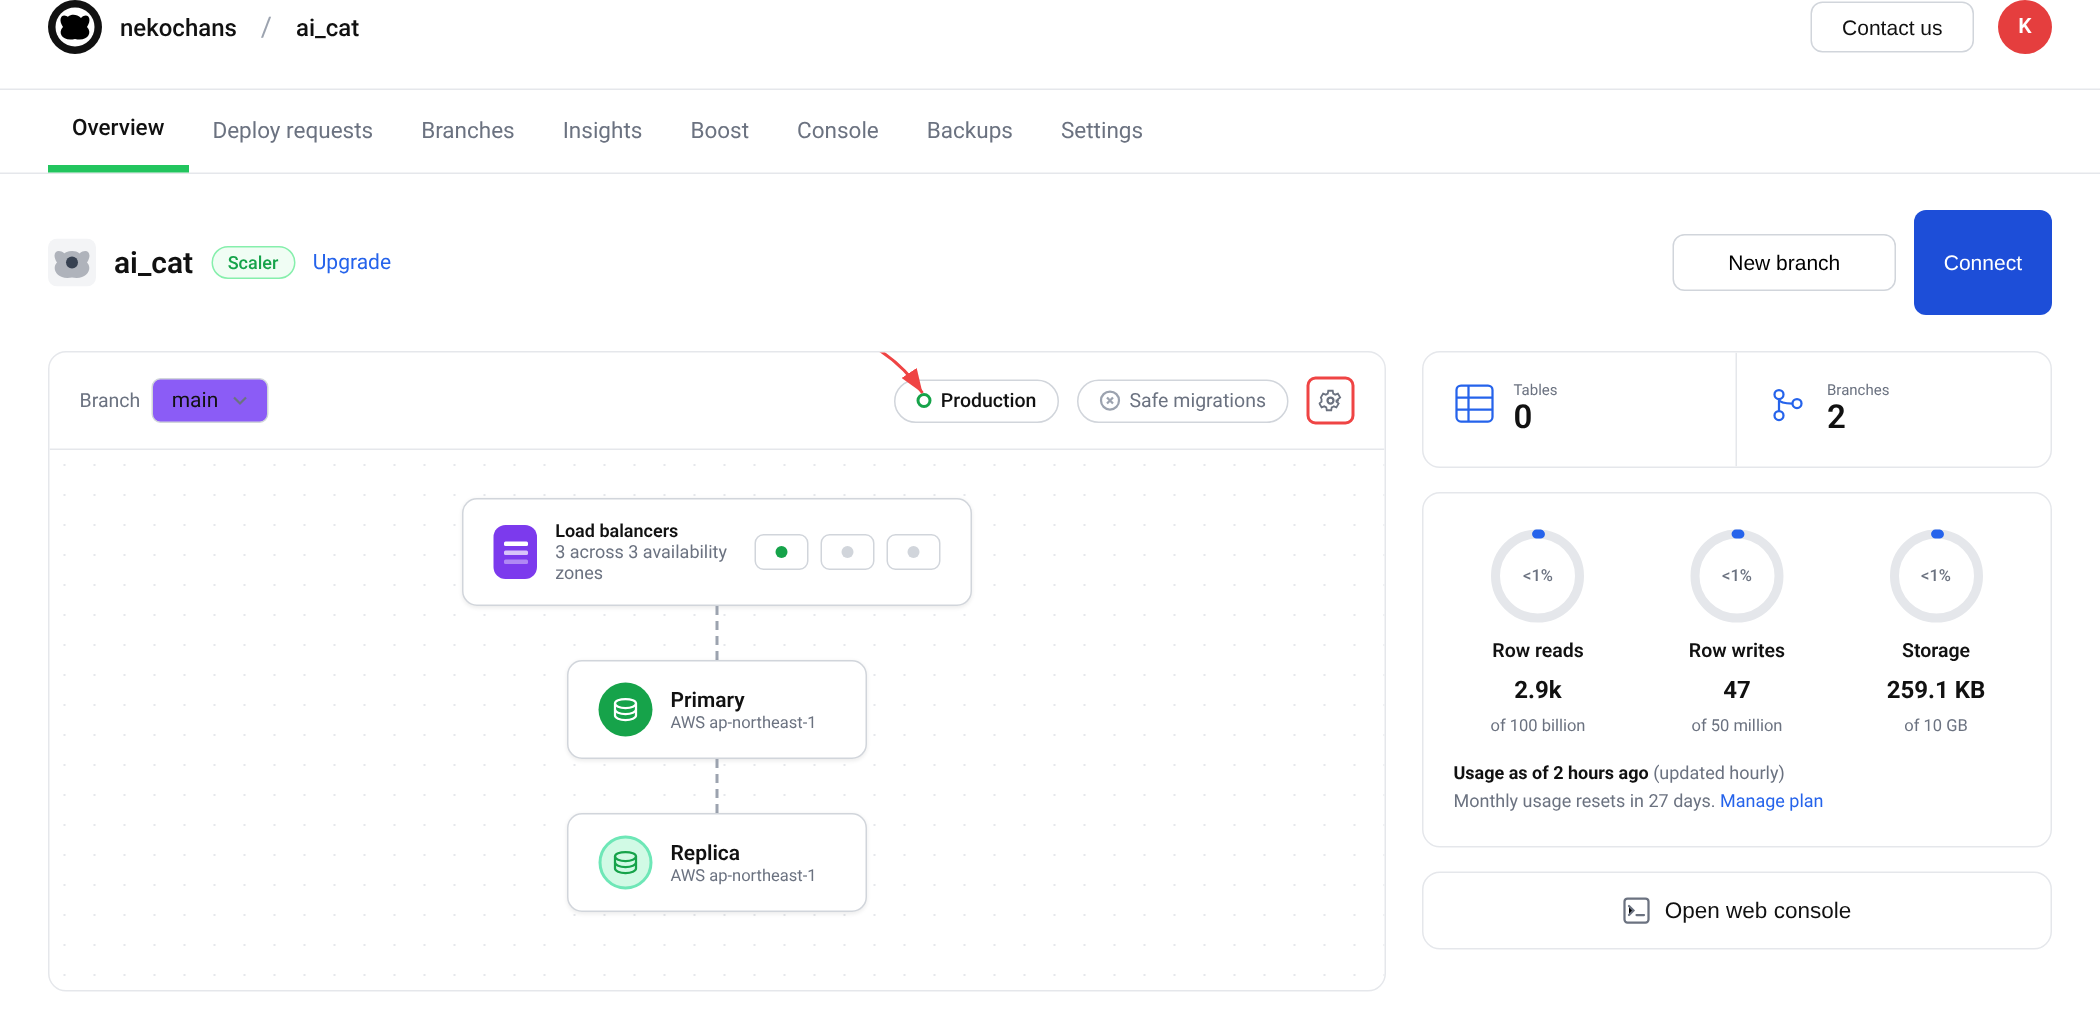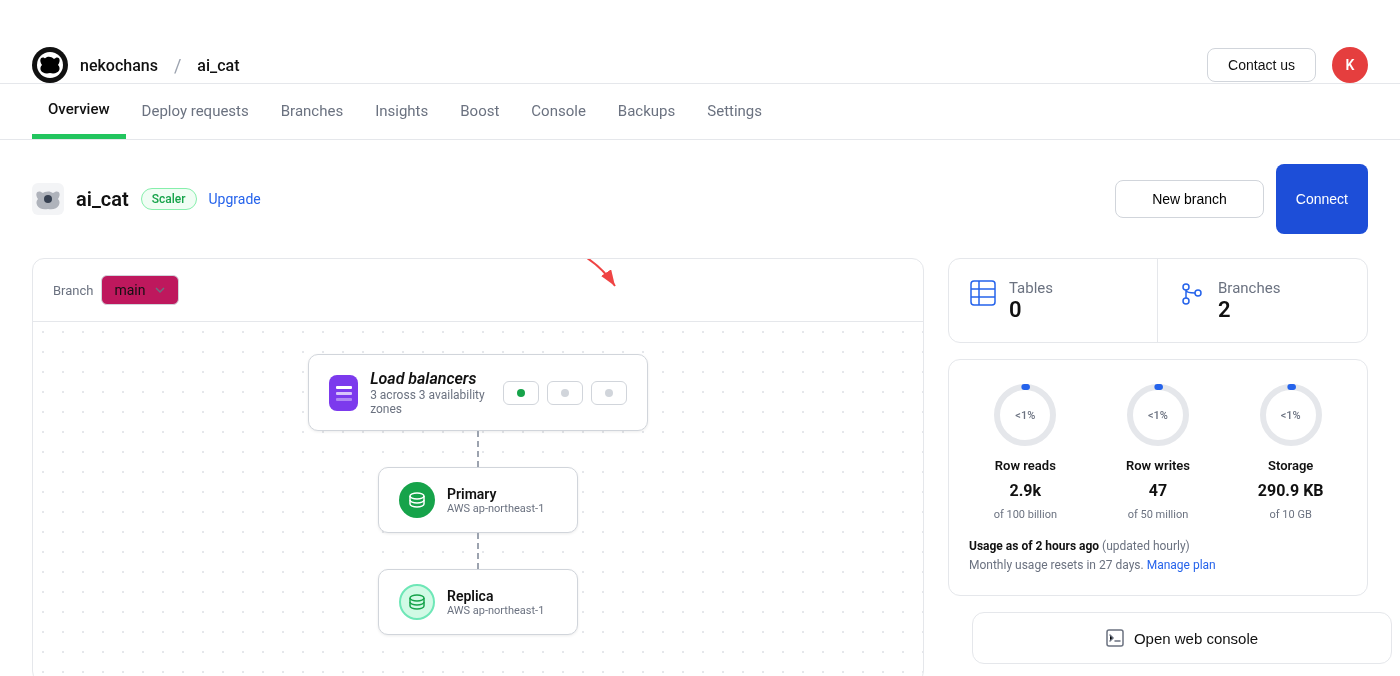--- a/index.html
+++ b/index.html
@@ -1,19 +1,19 @@
 <!DOCTYPE html>
 <html><head>
   <meta charset="utf-8">
   <style>
     * { box-sizing: border-box; margin: 0; padding: 0; }
     body { font-family: -apple-system, BlinkMacSystemFont, 'Segoe UI', Roboto, sans-serif; background: #fff; color: #111; font-size: 14px; }
 
     
-    .header { display: flex; align-items: flex-end; justify-content: space-between; padding: 0 32px; height: 84px; border-bottom: 1px solid #e5e7eb; }
+    .header { display: flex; align-items: flex-start; justify-content: space-between; padding: 0 32px; height: 60px; border-bottom: 1px solid #e5e7eb; }
     .header-left { display: flex; align-items: center; gap: 12px; }
     .logo { width: 36px; height: 36px; background: #111; border-radius: 50%; display: flex; align-items: center; justify-content: center; }
     .logo svg { width: 28px; height: 28px; }
     .org-name { font-size: 16px; font-weight: 500; color: #111; }
     .separator { color: #9ca3af; font-size: 18px; margin: 0 4px; }
     .project-name { font-size: 16px; font-weight: 500; color: #111; }
     .header-right { display: flex; align-items: center; gap: 16px; }
     .contact-btn { padding: 8px 20px; border: 1px solid #d1d5db; border-radius: 8px; background: #fff; cursor: pointer; font-size: 14px; color: #111; }
     .avatar { width: 36px; height: 36px; border-radius: 50%; background: #e53e3e; display: flex; align-items: center; justify-content: center; color: #fff; font-weight: 600; font-size: 14px; }
 
@@ -34,69 +34,69 @@
     .connect-btn { padding: 27px 20px; border: none; border-radius: 8px; background: #1d4ed8; color: #fff; cursor: pointer; font-size: 14px; font-weight: 500; }
 
     
     .content-grid { display: grid; grid-template-columns: 1fr 420px; gap: 24px; }
 
     
     .branch-panel { border: 1px solid #e5e7eb; border-radius: 12px; overflow: hidden; min-height: 400px; }
     .branch-toolbar { display: flex; justify-content: space-between; padding: 16px 20px; border-bottom: 1px solid #e5e7eb; }
     .branch-selector { display: flex; align-items: center; gap: 8px; }
     .branch-label { font-size: 13px; color: #6b7280; }
-    .branch-select { display: flex; align-items: center; gap: 8px; padding: 6px 12px; border: 1px solid #d1d5db; border-radius: 6px; background: #be185d; cursor: pointer; font-size: 14px; }
+    .branch-select { display: flex; align-items: center; gap: 8px; padding: 6px 12px; border: 1px solid #d1d5db; border-radius: 6px; background: #8b5cf6; cursor: pointer; font-size: 14px; }
     .branch-actions { display: flex; align-items: center; gap: 12px; }
     .production-badge { display: flex; align-items: center; gap: 6px; padding: 6px 14px; border: 1px solid #d1d5db; border-radius: 20px; font-size: 13px; font-weight: 500; cursor: pointer; }
     .production-dot { width: 10px; height: 10px; border-radius: 50%; border: 2px solid #16a34a; }
     .safe-migrations-badge { display: flex; align-items: center; gap: 6px; padding: 6px 14px; border: 1px solid #d1d5db; border-radius: 20px; font-size: 13px; color: #6b7280; cursor: pointer; }
     .settings-gear { width: 32px; height: 32px; border: 2px solid #ef4444; border-radius: 6px; display: flex; align-items: center; justify-content: center; cursor: pointer; color: #6b7280; background: #fff; }
 
     
     .diagram-area { padding: 32px 24px; background: radial-gradient(circle, #e5e7eb 1px, transparent 1px); background-size: 20px 20px; min-height: 360px; position: relative; display: flex; flex-direction: column; align-items: center; }
 
     .load-balancer-node { background: #fff; border: 1px solid #d1d5db; border-radius: 10px; padding: 14px 20px; display: flex; align-items: center; gap: 12px; width: 340px; box-shadow: 0 1px 3px rgba(0,0,0,0.08); }
     .lb-icon { width: 36px; height: 36px; border-radius: 8px; background: #7c3aed; display: flex; align-items: center; justify-content: center; }
-    .lb-title { font-size: 16px; font-weight: 600; font-style: italic; }
+    .lb-title { font-size: 12px; font-weight: 600; }
     .lb-subtitle { font-size: 12px; color: #6b7280; }
     .lb-buttons { display: flex; gap: 8px; margin-left: auto; }
     .lb-btn { width: 36px; height: 24px; border: 1px solid #d1d5db; border-radius: 6px; background: #fff; display: flex; align-items: center; justify-content: center; cursor: pointer; }
     .lb-btn-dot { width: 8px; height: 8px; border-radius: 50%; background: #16a34a; }
     .lb-btn-dot-gray { width: 8px; height: 8px; border-radius: 50%; background: #d1d5db; }
 
     .db-node { background: #fff; border: 1px solid #d1d5db; border-radius: 10px; padding: 14px 20px; display: flex; align-items: center; gap: 12px; width: 200px; box-shadow: 0 1px 3px rgba(0,0,0,0.08); }
     .db-icon-primary { width: 36px; height: 36px; border-radius: 50%; background: #16a34a; display: flex; align-items: center; justify-content: center; }
     .db-icon-replica { width: 36px; height: 36px; border-radius: 50%; background: #d1fae5; border: 2px solid #6ee7b7; display: flex; align-items: center; justify-content: center; }
     .db-title { font-size: 14px; font-weight: 600; }
     .db-subtitle { font-size: 11px; color: #6b7280; }
 
     
     .right-panel { display: flex; flex-direction: column; gap: 16px; }
     .stats-grid { display: grid; grid-template-columns: 1fr 1fr; border: 1px solid #e5e7eb; border-radius: 12px; overflow: hidden; }
     .stat-item { padding: 20px; display: flex; align-items: flex-start; gap: 12px; }
     .stat-item:first-child { border-right: 1px solid #e5e7eb; }
-    .stat-label { font-size: 15px; color: #6b7280; }
+    .stat-label { font-size: 10px; color: #6b7280; }
     .stat-value { font-size: 22px; font-weight: 600; }
 
     .usage-panel { border: 1px solid #e5e7eb; border-radius: 12px; padding: 20px; }
     .usage-grid { display: grid; grid-template-columns: 1fr 1fr 1fr; gap: 20px; margin-bottom: 16px; }
     .usage-item { display: flex; flex-direction: column; align-items: center; gap: 8px; }
     .circle-container { position: relative; width: 70px; height: 70px; }
     .circle-bg { fill: none; stroke: #e5e7eb; stroke-width: 6; }
     .circle-progress { fill: none; stroke: #2563eb; stroke-width: 6; stroke-linecap: round; }
     .circle-text { position: absolute; top: 50%; left: 50%; transform: translate(-50%, -50%); font-size: 11px; color: #6b7280; font-weight: 500; }
     .usage-label { font-size: 13px; font-weight: 600; }
     .usage-value { font-size: 16px; font-weight: 700; }
     .usage-limit { font-size: 11px; color: #6b7280; }
 
     .usage-footer { font-size: 12px; color: #6b7280; line-height: 1.6; }
     .usage-footer a { color: #2563eb; text-decoration: none; }
     .usage-footer strong { color: #111; }
 
-    .open-console-btn { display: flex; align-items: center; justify-content: center; gap: 10px; padding: 16px; border: 1px solid #e5e7eb; border-radius: 12px; background: #fff; cursor: pointer; font-size: 15px; font-weight: 500; color: #111; width: 100%; margin-left: 24px; }
+    .open-console-btn { display: flex; align-items: center; justify-content: center; gap: 10px; padding: 16px; border: 1px solid #e5e7eb; border-radius: 12px; background: #fff; cursor: pointer; font-size: 15px; font-weight: 500; color: #111; width: 100%; }
 
     .branch-diagram-wrapper { position: relative; }
     .arrow-line { position: absolute; top: 20px; left: calc(48% + 100px); width: 120px; height: 60px; z-index: 10; pointer-events: none; }
   </style>
 </head>
 <body>
 
 <div class="header">
   <div class="header-left">
     <div class="logo">
@@ -164,20 +164,39 @@
       <div class="branch-toolbar">
         <div class="branch-selector">
           <span class="branch-label">Branch</span>
           <div class="branch-select">
             <span>main</span>
             <svg width="12" height="12" viewBox="0 0 12 12">
                 <path d="M2 4l4 4 4-4" stroke="#6b7280" stroke-width="1.5" fill="none"></path>
               </svg>
           </div>
         </div>
+        <div class="branch-actions">
+          <div class="production-badge">
+            <div class="production-dot"></div>
+            <span>Production</span>
+          </div>
+          <div class="safe-migrations-badge">
+            <svg width="14" height="14" viewBox="0 0 14 14">
+                <circle cx="7" cy="7" r="6" stroke="#9ca3af" stroke-width="1.5" fill="none"></circle>
+                <path d="M5 5l4 4M9 5l-4 4" stroke="#9ca3af" stroke-width="1.5"></path>
+              </svg>
+            <span>Safe migrations</span>
+          </div>
+          <div class="settings-gear">
+            <svg width="16" height="16" viewBox="0 0 16 16">
+                <path d="M8 10a2 2 0 1 0 0-4 2 2 0 0 0 0 4z" stroke="#6b7280" stroke-width="1.5" fill="none"></path>
+                <path d="M13 8a5 5 0 0 0-.07-.8l1.5-1.17-1.5-2.6-1.76.7A5 5 0 0 0 9.8 3.4L9.5 1.5h-3l-.3 1.9a5 5 0 0 0-1.37.73l-1.76-.7-1.5 2.6L2.07 7.2A5 5 0 0 0 2 8c0 .27.02.54.07.8L.57 10l1.5 2.6 1.76-.7c.42.3.88.54 1.37.73l.3 1.87h3l.3-1.87a5 5 0 0 0 1.37-.73l1.76.7L13.43 10 11.93 8.8c.05-.26.07-.53.07-.8z" stroke="#6b7280" stroke-width="1.2" fill="none"></path>
+              </svg>
+          </div>
+        </div>
       </div>
 
       <div class="diagram-area">
 
         <div class="load-balancer-node">
           <div class="lb-icon">
             <svg width="20" height="20" viewBox="0 0 20 20" fill="none">
               <rect x="2" y="3" width="16" height="3" rx="1" fill="white"></rect>
               <rect x="2" y="9" width="16" height="3" rx="1" fill="white" opacity="0.7"></rect>
               <rect x="2" y="15" width="16" height="3" rx="1" fill="white" opacity="0.4"></rect>
@@ -294,21 +313,21 @@
 
           <div class="usage-item">
             <div class="circle-container">
               <svg width="70" height="70" viewBox="0 0 70 70">
                 <circle cx="35" cy="35" r="28" fill="none" stroke="#e5e7eb" stroke-width="6"></circle>
                 <circle cx="35" cy="35" r="28" fill="none" stroke="#2563eb" stroke-width="6" stroke-dasharray="2 173" stroke-linecap="round" transform="rotate(-90 35 35)"></circle>
               </svg>
               <div class="circle-text">&lt;1%</div>
             </div>
             <div class="usage-label">Storage</div>
-            <div class="usage-value">290.9 KB</div>
+            <div class="usage-value">259.1 KB</div>
             <div class="usage-limit">of 10 GB</div>
           </div>
         </div>
         <div class="usage-footer">
           <div><strong>Usage as of 2 hours ago</strong> <span>(updated hourly)</span></div>
           <div><span>Monthly usage resets in 27 days.</span> <a href="#">Manage plan</a></div>
         </div>
       </div>
 
       <button class="open-console-btn">

